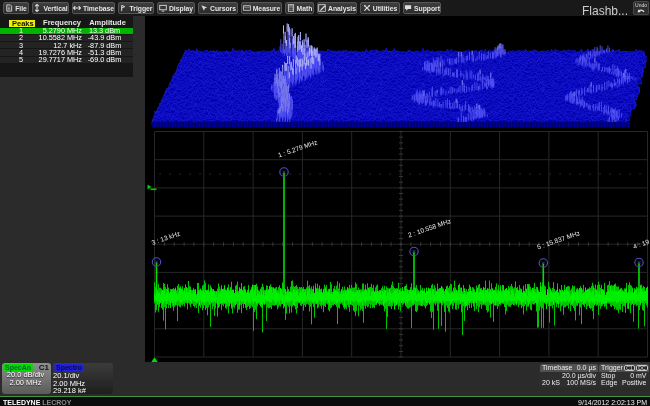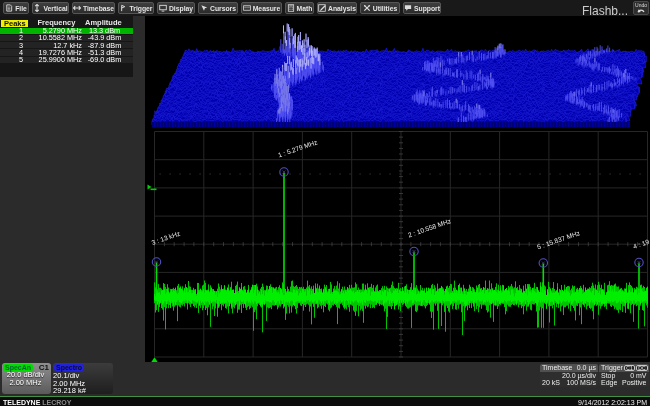--- a/index.html
+++ b/index.html
@@ -3,21 +3,21 @@
 *{margin:0;padding:0;box-sizing:border-box}
 body{width:650px;height:406px;background:#2b2b2b;font-family:"Liberation Sans",sans-serif;position:relative;overflow:hidden}
 #menubar{position:absolute;left:0;top:0;width:650px;height:16px;background:#191919;display:flex;align-items:center;padding-left:3px}
 .mbtn{height:12px;margin-right:3px;background:linear-gradient(#3e3e3e,#2c2c2c);border:1px solid #565656;border-radius:2px;display:flex;align-items:center;justify-content:center;color:#e6e6e6;font-size:6.8px;font-weight:bold;flex:0 0 auto}
 .mbtn svg{flex:0 0 auto}
 #flash{position:absolute;right:22px;top:4px;color:#ccc;font-size:12px}
 #undo{position:absolute;right:1px;top:1px;width:16px;height:14px;background:#2e2e2e;border:1px solid #4a4a4a;border-radius:2px;color:#ddd;font-size:5px;text-align:center;line-height:5px;padding-top:1px}
 #leftpanel{position:absolute;left:0;top:16px;width:145px;height:346px;background:#2b2b2b}
 #ptable{position:absolute;left:0;top:16px;width:133px;height:61px;background:#161616}
 #phead{height:10.5px;display:flex;font-size:7.5px;font-weight:bold;color:#e8e8e8;align-items:flex-end}
-#phead .pk{background:#f0f000;color:#111;width:27px;height:7px;line-height:7px;padding-left:3px;margin-left:1px}
+#phead .pk{background:#f0f000;color:#111;width:27px;height:7px;line-height:7px;padding-left:3px;margin-left:9px}
 #phead .fr,#phead .am{line-height:9px}
 #phead .fr{width:57px;text-align:center}
 #phead .am{width:46px;}
 .trow{height:7.3px;display:flex;font-size:7.3px;color:#fff;background:#232323;border-top:1px solid #161616;align-items:center}
 .trow.sel{background:#00b400}
 .c1{width:23px;text-align:right}
 .c2{width:59px;text-align:right}
 .c3{width:45px;text-align:center}
 #plots{position:absolute;left:145px;top:16px;width:505px;height:346px;background:#000}
 #bstrip{position:absolute;left:0;top:362px;width:650px;height:34px;background:#2b2b2b}
@@ -144,21 +144,21 @@
       <span class="c2">12.7 kHz</span>
       <span class="c3">-87.9 dBm</span>
     </div>
     <div class="trow">
       <span class="c1">4</span>
       <span class="c2">19.7276 MHz</span>
       <span class="c3">-51.3 dBm</span>
     </div>
     <div class="trow">
       <span class="c1">5</span>
-      <span class="c2">25.9900 MHz</span>
+      <span class="c2">29.7717 MHz</span>
       <span class="c3">-69.0 dBm</span>
     </div>
 </div>
 <div id="plots"><svg width="505" height="346" viewBox="0 0 505 346">
       <g>
         <path d="M40.0 40.0L40.0 34.6L41.3 34.3L42.6 35.6L43.9 32.8L45.2 35.0L46.5 35.2L47.8 34.9L49.1 35.0L50.4 36.2L51.7 32.6L53.0 35.5L54.3 34.9L55.6 35.2L56.9 35.9L58.2 36.2L59.5 34.6L60.8 35.0L62.1 34.1L63.4 36.2L64.7 35.9L66.0 35.6L67.3 36.0L68.6 34.4L69.9 36.4L71.2 34.7L72.5 34.8L73.8 35.7L75.1 35.4L76.4 36.0L77.7 36.2L79.0 36.4L80.3 36.1L81.6 34.4L82.9 35.7L84.2 35.8L85.5 36.4L86.8 35.6L88.1 32.1L89.4 35.2L90.7 35.0L92.0 34.9L93.3 34.9L94.6 34.5L95.9 34.9L97.2 34.6L98.5 36.0L99.8 36.4L101.1 34.0L102.4 35.1L103.7 34.8L105.0 33.7L106.3 35.8L107.6 35.6L108.9 36.3L110.2 36.4L111.5 36.3L112.8 35.1L114.1 35.8L115.4 35.7L116.7 35.2L118.0 34.8L119.3 35.1L120.6 35.4L121.9 35.4L123.2 35.5L124.5 35.2L125.8 35.0L127.1 34.8L128.4 34.1L129.7 34.2L131.0 35.8L132.3 35.4L133.6 35.6L134.9 30.3L136.2 35.9L137.5 32.9L138.8 33.6L140.1 35.6L141.4 35.8L142.7 35.0L144.0 35.3L145.3 36.2L146.6 33.6L147.9 35.6L149.2 35.4L150.5 36.0L151.8 35.2L153.1 35.4L154.4 36.2L155.7 35.5L157.0 33.2L158.3 35.6L159.6 35.3L160.9 34.8L162.2 34.0L163.5 36.4L164.8 35.3L166.1 35.8L167.4 35.1L168.7 36.1L170.0 35.2L171.3 36.2L172.6 36.1L173.9 34.8L175.2 35.2L176.5 35.0L177.8 35.2L179.1 35.9L180.4 35.9L181.7 36.1L183.0 33.0L184.3 35.2L185.6 34.5L186.9 35.8L188.2 35.2L189.5 34.7L190.8 36.0L192.1 35.8L193.4 34.7L194.7 35.9L196.0 34.6L197.3 35.9L198.6 34.1L199.9 35.6L201.2 33.8L202.5 35.4L203.8 35.6L205.1 36.5L206.4 36.1L207.7 35.9L209.0 35.4L210.3 34.7L211.6 36.2L212.9 36.0L214.2 36.2L215.5 36.1L216.8 36.5L218.1 35.1L219.4 36.0L220.7 35.9L222.0 35.6L223.3 36.2L224.6 34.7L225.9 34.7L227.2 34.2L228.5 34.8L229.8 34.6L231.1 34.2L232.4 33.7L233.7 36.0L235.0 36.2L236.3 34.8L237.6 34.9L238.9 34.6L240.2 35.1L241.5 32.0L242.8 35.6L244.1 35.3L245.4 35.7L246.7 35.4L248.0 35.0L249.3 32.4L250.6 35.5L251.9 34.9L253.2 35.1L254.5 36.0L255.8 36.3L257.1 36.0L258.4 35.8L259.7 36.3L261.0 36.5L262.3 36.4L263.6 33.8L264.9 34.7L266.2 35.7L267.5 36.1L268.8 36.1L270.1 35.5L271.4 34.8L272.7 35.2L274.0 35.4L275.3 36.1L276.6 35.5L277.9 32.3L279.2 36.0L280.5 35.6L281.8 34.1L283.1 34.4L284.4 34.9L285.7 36.2L287.0 34.6L288.3 35.5L289.6 36.0L290.9 36.1L292.2 35.2L293.5 35.1L294.8 35.2L296.1 35.1L297.4 35.8L298.7 36.0L300.0 35.9L301.3 35.3L302.6 33.1L303.9 36.0L305.2 34.6L306.5 33.3L307.8 36.5L309.1 35.2L310.4 34.7L311.7 35.4L313.0 35.2L314.3 35.4L315.6 36.3L316.9 36.0L318.2 35.8L319.5 35.8L320.8 34.9L322.1 35.4L323.4 33.8L324.7 34.9L326.0 35.6L327.3 36.0L328.6 35.9L329.9 35.4L331.2 36.0L332.5 36.4L333.8 35.4L335.1 35.2L336.4 34.0L337.7 34.4L339.0 36.4L340.3 33.3L341.6 35.4L342.9 36.5L344.2 34.1L345.5 34.8L346.8 35.5L348.1 34.0L349.4 34.4L350.7 35.6L352.0 36.0L353.3 36.2L354.6 35.0L355.9 35.2L357.2 34.2L358.5 34.3L359.8 36.1L361.1 36.4L362.4 36.4L363.7 35.5L365.0 34.9L366.3 35.8L367.6 34.4L368.9 35.3L370.2 36.1L371.5 35.2L372.8 35.1L374.1 34.2L375.4 34.9L376.7 35.5L378.0 34.3L379.3 36.3L380.6 33.1L381.9 35.4L383.2 35.6L384.5 34.9L385.8 35.4L387.1 35.4L388.4 33.9L389.7 34.0L391.0 35.6L392.3 34.6L393.6 36.1L394.9 35.9L396.2 35.0L397.5 35.3L398.8 34.8L400.1 35.7L401.4 35.1L402.7 34.6L404.0 34.9L405.3 36.4L406.6 33.3L407.9 35.8L409.2 35.4L410.5 33.0L411.8 34.7L413.1 34.7L414.4 35.6L415.7 35.1L417.0 35.8L418.3 34.3L419.6 35.1L420.9 34.9L422.2 35.0L423.5 33.5L424.8 35.0L426.1 34.9L427.4 34.8L428.7 35.0L430.0 34.3L431.3 36.4L432.6 36.3L433.9 35.5L435.2 35.8L436.5 33.1L437.8 36.4L439.1 36.3L440.4 35.4L441.7 34.5L443.0 32.8L444.3 36.1L445.6 34.6L446.9 33.7L448.2 33.9L449.5 36.1L450.8 35.4L452.1 35.0L453.4 36.3L454.7 35.6L456.0 35.3L457.3 33.3L458.6 35.2L459.9 33.4L461.2 34.9L462.5 34.9L463.8 35.1L465.1 35.2L466.4 35.9L467.7 32.9L469.0 35.4L470.3 34.8L471.6 36.1L472.9 35.3L474.2 33.1L475.5 36.1L476.8 36.0L478.1 35.1L479.4 35.4L480.7 35.2L482.0 35.6L483.3 35.9L484.6 36.0L485.9 35.4L487.2 35.1L488.5 36.0L489.8 36.0L491.1 33.3L492.4 35.2L493.7 34.5L495.0 34.9L496.3 34.7L497.6 35.2L498.9 35.2L499.9 40.0Z" fill="#0000ae" stroke="#2121dd" stroke-width="0.6"></path>
         <path d="M135.8 38.0V23.2M138.5 38.0V9.4M140.1 38.0V15.8M143.6 38.0V8.2M144.8 38.0V13.1M148.0 38.0V27.0M350.0 38.0V34.6M352.0 38.0V31.5M354.8 38.0V30.5M356.7 38.0V30.7M357.5 38.0V29.0M360.0 38.0V33.7M458.6 38.0V34.3M461.6 38.0V32.4M462.9 38.0V29.5M464.6 38.0V31.6M468.1 38.0V34.1" stroke="#5050f2" stroke-width="0.9" fill="none"></path>
         <path d="M138.5 9.4v8.0M140.1 15.8v8.0M143.6 8.2v8.0M144.8 13.1v8.0" stroke="#e0e0ff" stroke-width="0.7" fill="none"></path>
         <path d="M39.3 41.5L39.3 36.6L40.6 36.8L41.9 36.9L43.2 37.1L44.5 35.7L45.8 37.2L47.1 34.1L48.4 36.2L49.7 35.7L51.0 37.5L52.3 34.7L53.6 37.5L54.9 37.8L56.2 36.4L57.5 36.4L58.8 37.7L60.1 37.5L61.4 37.4L62.7 36.8L64.0 37.2L65.3 34.3L66.6 36.5L67.9 35.0L69.2 37.1L70.5 36.5L71.8 36.7L73.1 37.5L74.4 36.7L75.7 37.6L77.0 37.7L78.3 35.6L79.6 35.7L80.9 37.9L82.2 35.8L83.5 36.9L84.8 36.3L86.1 37.3L87.4 36.1L88.7 36.7L90.0 35.2L91.3 36.1L92.6 36.3L93.9 36.6L95.2 37.0L96.5 36.0L97.8 34.6L99.1 37.8L100.4 35.6L101.7 36.5L103.0 36.9L104.3 37.3L105.6 37.3L106.9 36.7L108.2 36.2L109.5 36.8L110.8 36.7L112.1 36.6L113.4 36.2L114.7 37.2L116.0 37.0L117.3 37.8L118.6 37.3L119.9 37.2L121.2 37.7L122.5 36.1L123.8 37.1L125.1 37.5L126.4 36.0L127.7 36.4L129.0 32.2L130.3 37.6L131.6 36.1L132.9 34.8L134.2 36.7L135.5 36.5L136.8 37.1L138.1 37.4L139.4 36.9L140.7 36.5L142.0 37.1L143.3 36.3L144.6 37.0L145.9 35.8L147.2 37.0L148.5 37.6L149.8 35.6L151.1 36.0L152.4 35.5L153.7 35.9L155.0 37.7L156.3 37.7L157.6 36.2L158.9 36.8L160.2 32.8L161.5 36.9L162.8 37.1L164.1 37.8L165.4 37.5L166.7 37.9L168.0 36.3L169.3 35.0L170.6 36.6L171.9 36.7L173.2 35.3L174.5 36.4L175.8 35.9L177.1 37.2L178.4 36.7L179.7 35.6L181.0 36.5L182.3 36.7L183.6 37.9L184.9 37.5L186.2 35.3L187.5 35.4L188.8 36.9L190.1 35.8L191.4 37.0L192.7 36.1L194.0 35.5L195.3 37.8L196.6 35.6L197.9 37.1L199.2 35.2L200.5 36.3L201.8 37.2L203.1 37.0L204.4 36.6L205.7 35.6L207.0 37.4L208.3 36.8L209.6 37.3L210.9 37.9L212.2 35.5L213.5 36.6L214.8 37.2L216.1 37.8L217.4 35.9L218.7 37.6L220.0 37.3L221.3 33.1L222.6 35.5L223.9 37.4L225.2 37.1L226.5 35.1L227.8 36.8L229.1 37.9L230.4 36.4L231.7 35.2L233.0 35.6L234.3 36.2L235.6 36.3L236.9 37.4L238.2 37.2L239.5 35.5L240.8 35.3L242.1 35.8L243.4 36.1L244.7 34.7L246.0 36.5L247.3 37.6L248.6 35.8L249.9 36.9L251.2 35.0L252.5 37.4L253.8 36.5L255.1 35.7L256.4 36.8L257.7 36.5L259.0 35.7L260.3 36.7L261.6 37.4L262.9 35.1L264.2 36.3L265.5 35.1L266.8 36.8L268.1 36.9L269.4 37.9L270.7 36.8L272.0 36.6L273.3 37.5L274.6 37.4L275.9 37.8L277.2 37.2L278.5 37.0L279.8 35.6L281.1 36.8L282.4 37.0L283.7 37.0L285.0 36.9L286.3 36.3L287.6 37.4L288.9 37.8L290.2 37.9L291.5 37.4L292.8 36.5L294.1 37.7L295.4 36.3L296.7 36.6L298.0 35.6L299.3 36.7L300.6 36.7L301.9 35.6L303.2 36.5L304.5 37.8L305.8 37.9L307.1 37.6L308.4 37.3L309.7 36.6L311.0 37.1L312.3 36.5L313.6 37.0L314.9 35.2L316.2 36.5L317.5 36.3L318.8 37.9L320.1 35.6L321.4 36.0L322.7 37.0L324.0 36.8L325.3 37.1L326.6 37.7L327.9 37.3L329.2 34.6L330.5 37.6L331.8 36.3L333.1 37.5L334.4 37.0L335.7 34.7L337.0 37.4L338.3 36.8L339.6 36.9L340.9 36.7L342.2 37.4L343.5 36.5L344.8 37.5L346.1 36.6L347.4 35.5L348.7 37.1L350.0 37.1L351.3 36.6L352.6 37.8L353.9 37.6L355.2 35.7L356.5 36.3L357.8 36.8L359.1 37.7L360.4 36.9L361.7 37.9L363.0 36.6L364.3 37.4L365.6 37.5L366.9 36.1L368.2 38.0L369.5 37.6L370.8 36.3L372.1 37.2L373.4 36.4L374.7 37.3L376.0 35.5L377.3 36.5L378.6 36.3L379.9 36.4L381.2 36.2L382.5 36.9L383.8 37.3L385.1 37.1L386.4 35.1L387.7 37.4L389.0 36.6L390.3 34.3L391.6 36.0L392.9 37.2L394.2 37.9L395.5 36.1L396.8 35.9L398.1 36.1L399.4 37.4L400.7 37.4L402.0 36.6L403.3 36.7L404.6 37.7L405.9 37.5L407.2 37.6L408.5 36.1L409.8 36.3L411.1 37.3L412.4 37.4L413.7 37.5L415.0 37.5L416.3 36.3L417.6 35.7L418.9 34.0L420.2 36.7L421.5 36.4L422.8 37.0L424.1 37.9L425.4 37.4L426.7 38.0L428.0 37.8L429.3 36.3L430.6 37.1L431.9 36.8L433.2 37.3L434.5 36.2L435.8 34.3L437.1 37.8L438.4 36.2L439.7 36.6L441.0 35.4L442.3 36.6L443.6 35.3L444.9 35.8L446.2 35.7L447.5 37.9L448.8 36.6L450.1 37.6L451.4 35.8L452.7 37.6L454.0 36.7L455.3 36.4L456.6 37.6L457.9 37.4L459.2 36.4L460.5 35.4L461.8 36.8L463.1 37.2L464.4 35.9L465.7 37.3L467.0 37.6L468.3 35.3L469.6 36.3L470.9 35.8L472.2 34.0L473.5 35.6L474.8 37.3L476.1 36.5L477.4 36.4L478.7 35.7L480.0 35.3L481.3 35.9L482.6 37.6L483.9 35.6L485.2 37.8L486.5 37.3L487.8 37.9L489.1 36.0L490.4 37.6L491.7 36.2L493.0 36.1L494.3 36.2L495.6 36.0L496.9 36.8L497.9 41.5Z" fill="#0000ae" stroke="#2121dd" stroke-width="0.6"></path>
         <path d="M137.2 39.5V27.8M140.3 39.5V20.3M142.2 39.5V7.5M144.2 39.5V11.0M147.7 39.5V26.1M150.3 39.5V28.6M350.9 39.5V32.5M352.9 39.5V30.5M355.4 39.5V30.9M356.9 39.5V27.9M358.1 39.5V28.3M359.9 39.5V33.1M451.1 39.5V34.9M452.8 39.5V32.4M455.2 39.5V29.2M457.0 39.5V30.4M459.5 39.5V34.5" stroke="#5050f2" stroke-width="0.9" fill="none"></path>

